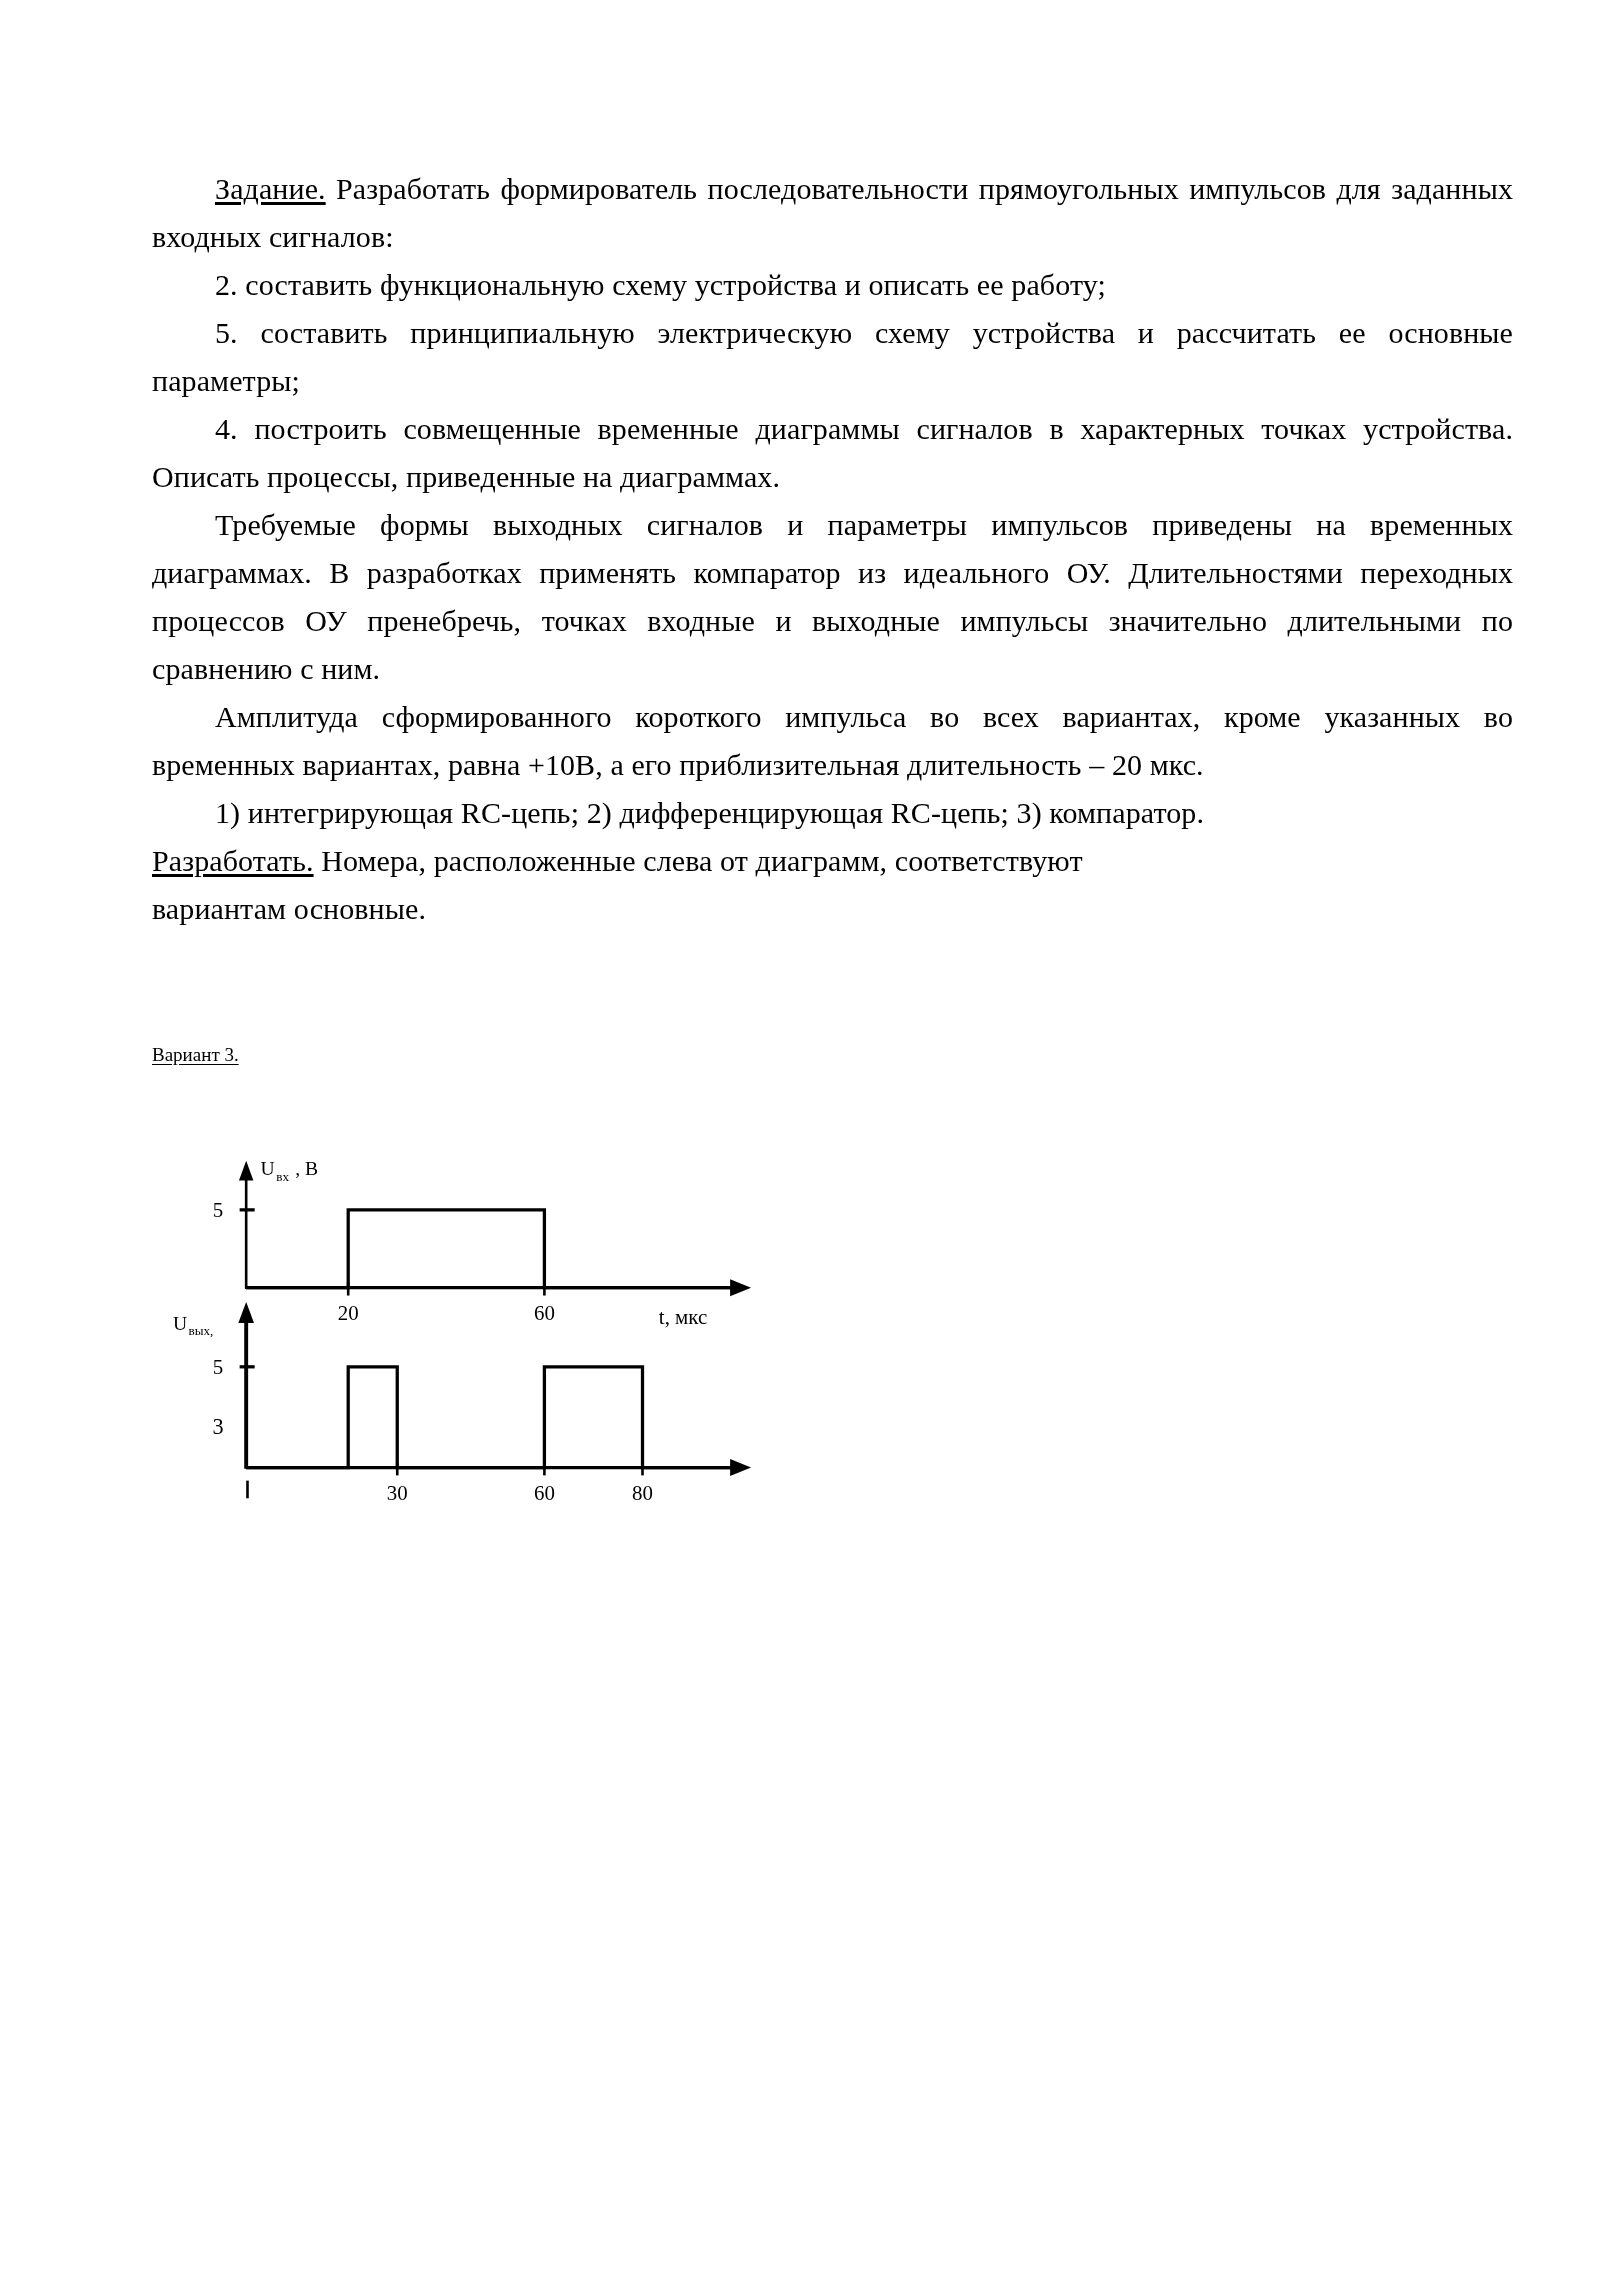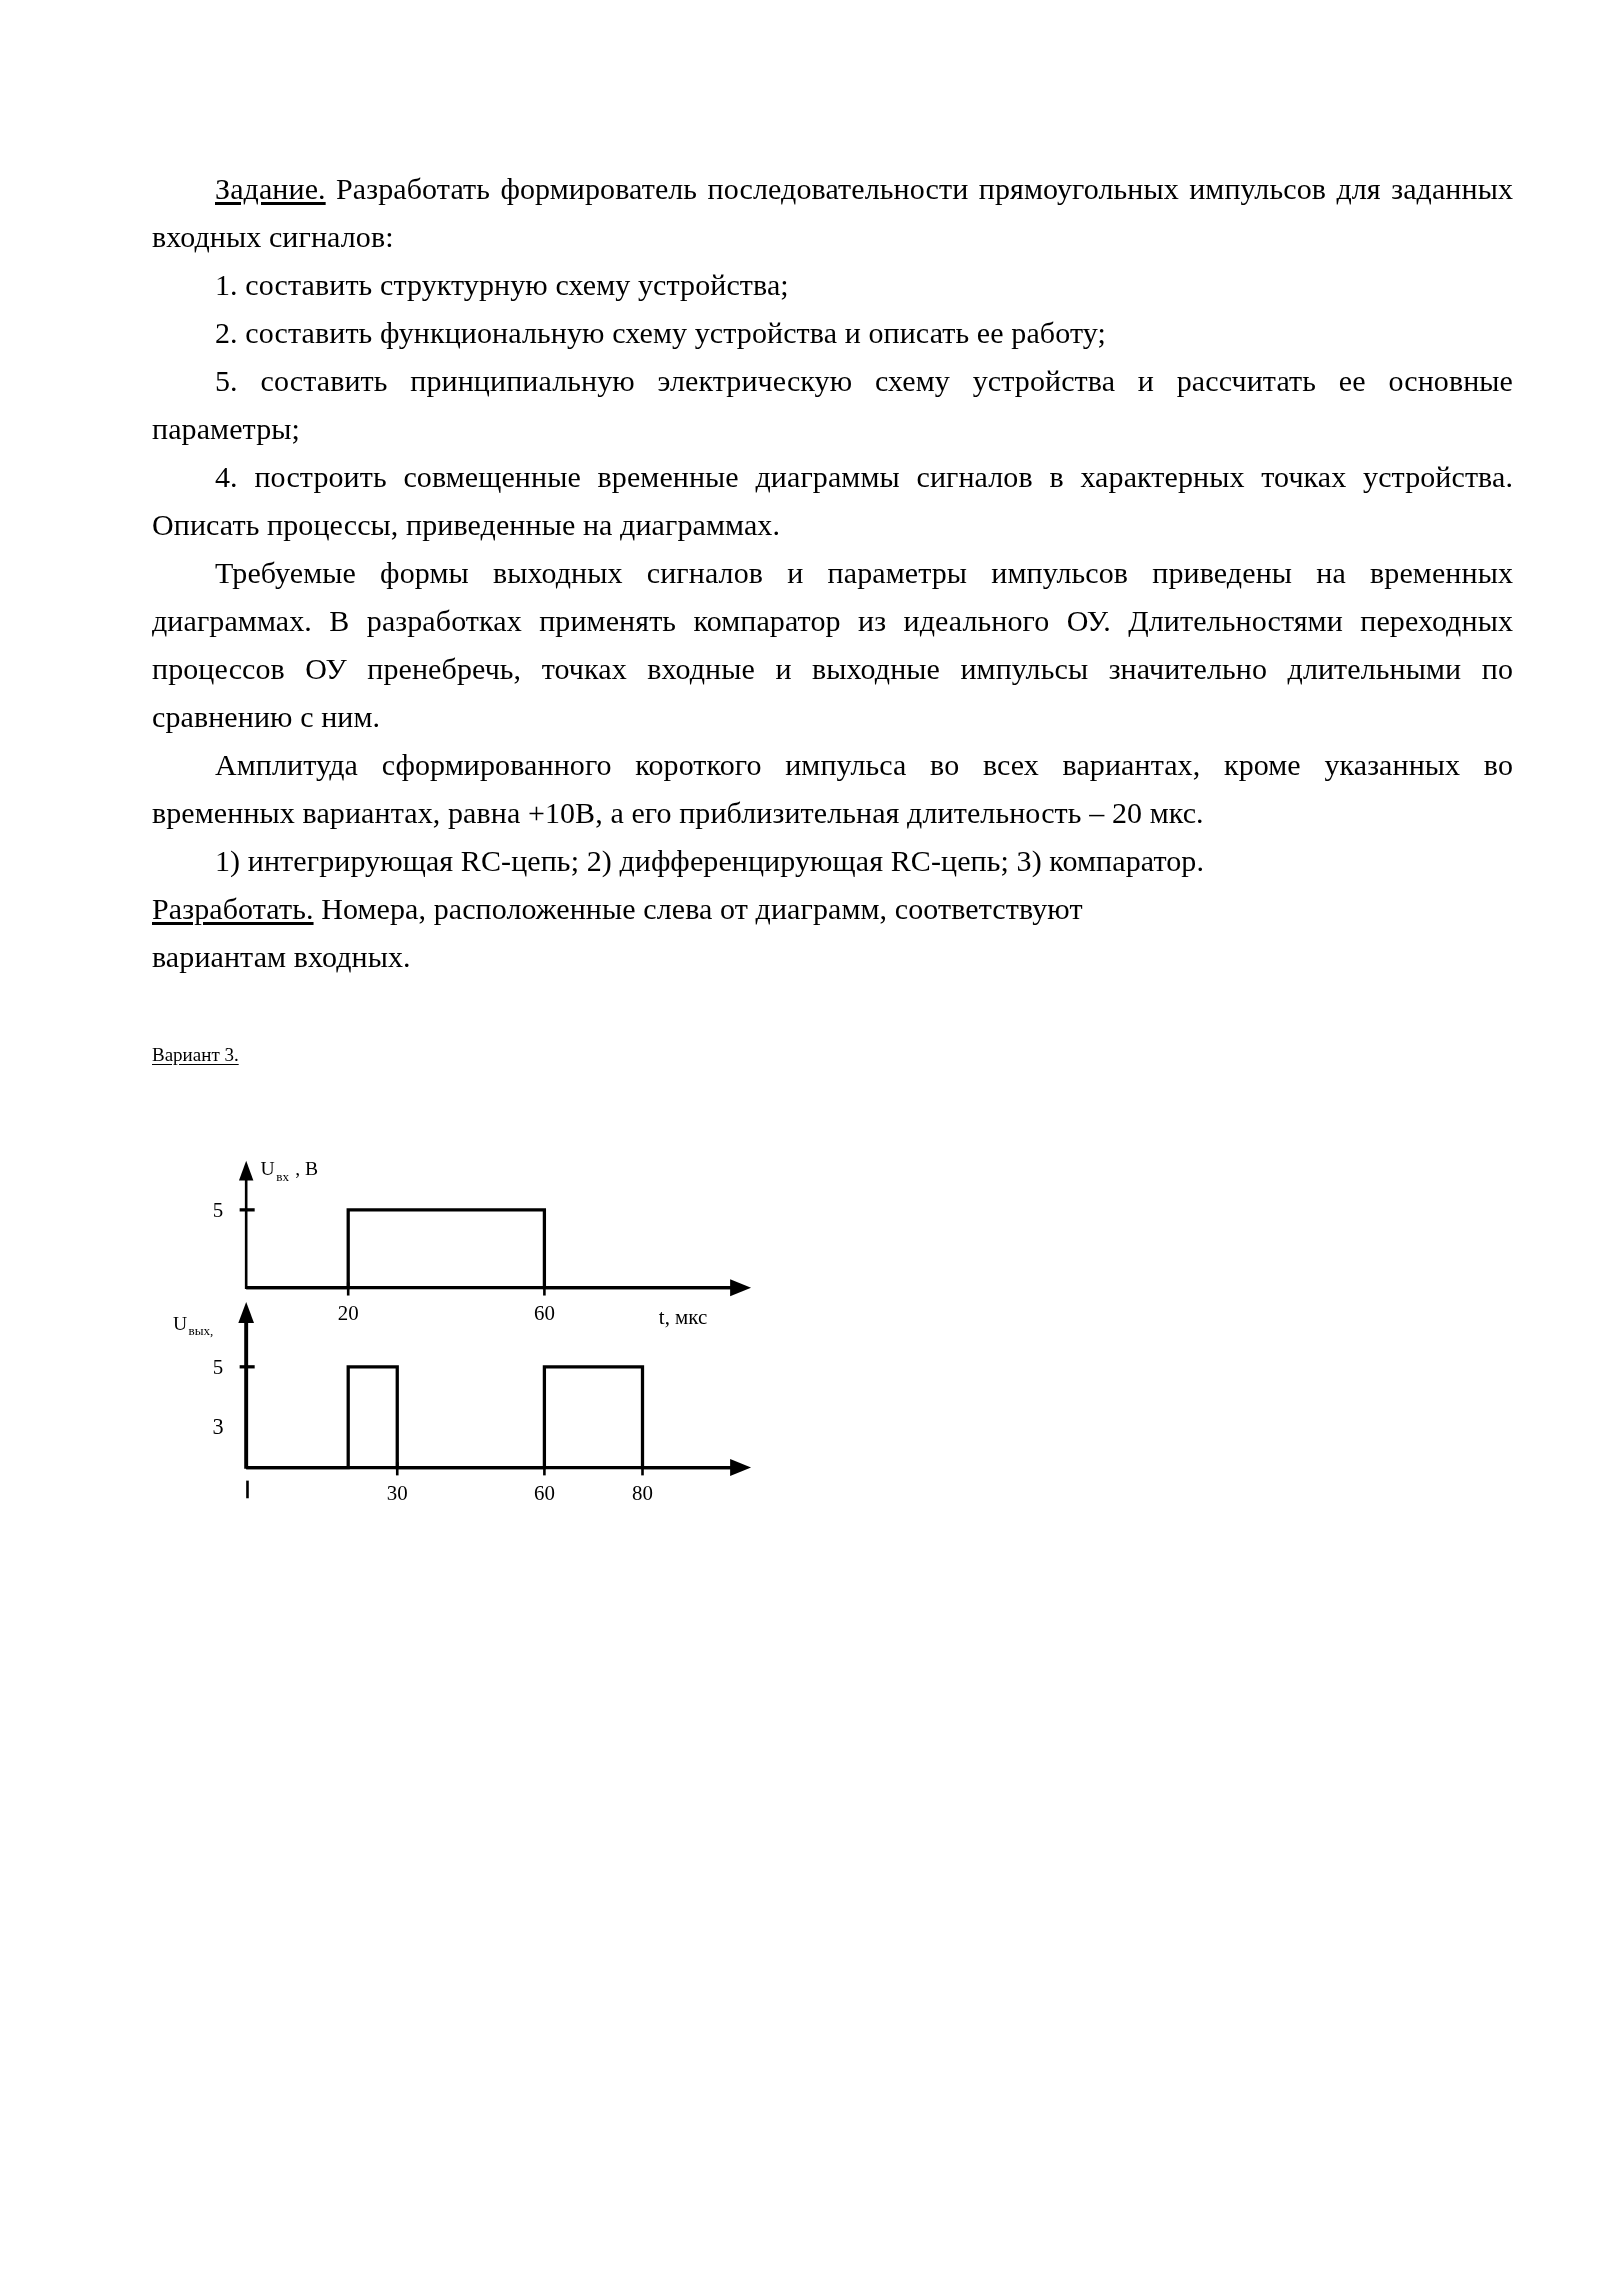--- a/index.html
+++ b/index.html
@@ -91,38 +91,37 @@
 </style>
 </head>
 <body>
 
 <div class="page">
 
   <div class="content">
 
     <p class="para"><span class="u">Задание.</span><span> Разработать формирователь последовательности прямоугольных импульсов для заданных входных сигналов:</span></p>
 
-    <p class="para">1. составить структурную схему устройства;</p>
 
     <p class="para">2. составить функциональную схему устройства и описать ее работу;</p>
 
     <p class="para">5. составить принципиальную электрическую схему устройства и рассчитать ее основные параметры;</p>
 
     <p class="para">4. построить совмещенные временные диаграммы сигналов в характерных точках устройства. Описать процессы, приведенные на диаграммах.</p>
 
     <p class="para">Требуемые формы выходных сигналов и параметры импульсов приведены на временных диаграммах. В разработках применять компаратор из идеального ОУ. Длительностями переходных процессов ОУ пренебречь, точках входные и выходные импульсы значительно длительными по сравнению с ним.</p>
 
     <p class="para">Амплитуда сформированного короткого импульса во всех вариантах, кроме указанных во временных вариантах, равна +10В, а его приблизительная длительность – 20 мкс.</p>
 
 
     <p class="para">1) интегрирующая RC-цепь; 2) дифференцирующая RC-цепь; 3) компаратор.</p>
 
     <p class="para noindent"><span class="u">Разработать.</span><span> Номера, расположенные слева от диаграмм, соответствуют</span></p>
 
-    <p class="para noindent">вариантам входных.</p>
+    <p class="para noindent">вариантам основные.</p>
 
   </div>
 
   <div class="variant-heading">Вариант 3.</div>
 
   <div class="diagram">
     <svg width="654" height="406" viewBox="0 0 1000 620" xmlns="http://www.w3.org/2000/svg">
 
       <g>
 

